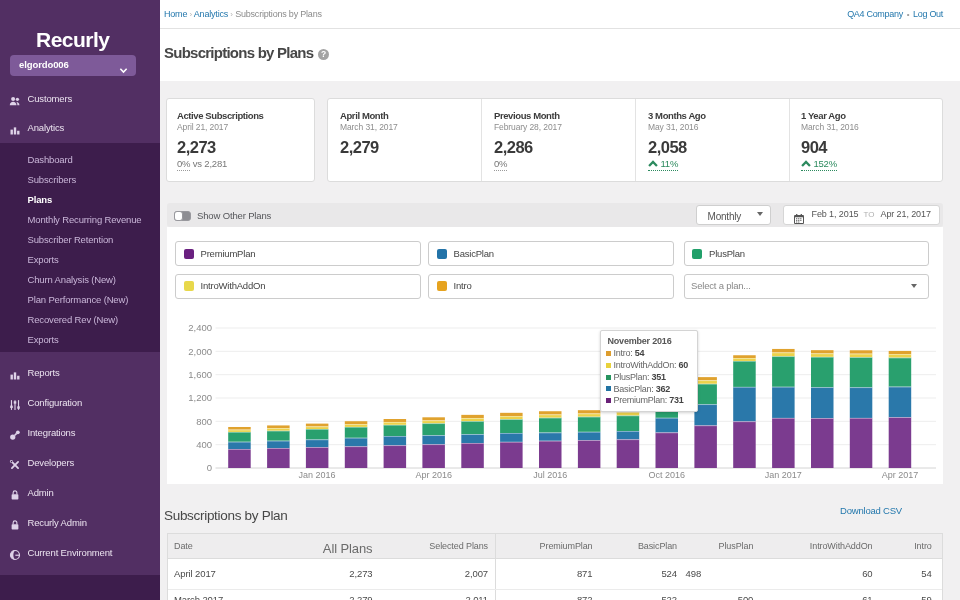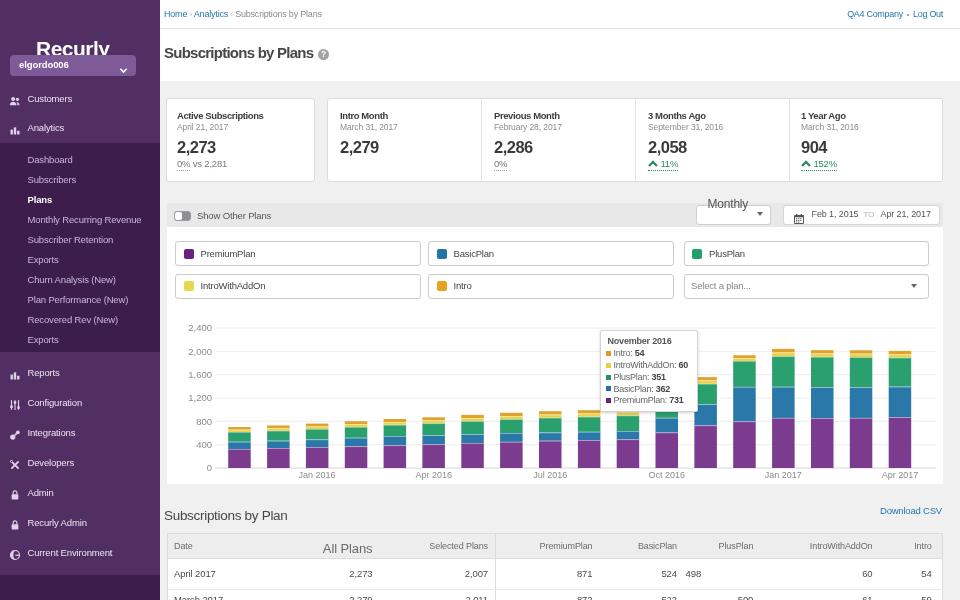--- a/index.html
+++ b/index.html
@@ -15,45 +15,45 @@
 <div style="position:absolute;left:318px;top:49px;width:11px;height:11px;border-radius:50%;background:#a3a3a3;color:#fff;font-size:8.5px;font-weight:bold;text-align:center;line-height:11.5px">?</div>
 <div style="position:absolute;left:166px;top:98px;width:149px;height:84px;background:#fff;border:1px solid #dcdcdc;border-radius:3px"></div>
 <div style="position:absolute;left:327px;top:98px;width:616px;height:84px;background:#fff;border:1px solid #dcdcdc;border-radius:3px"></div>
 <div style="position:absolute;left:481px;top:99px;width:1px;height:82px;background:#e3e3e3"></div>
 <div style="position:absolute;left:635px;top:99px;width:1px;height:82px;background:#e3e3e3"></div>
 <div style="position:absolute;left:789px;top:99px;width:1px;height:82px;background:#e3e3e3"></div>
 <div style="position:absolute;top:111.1px;font-size:9.5px;color:#3c3c3c;line-height:1;white-space:nowrap;font-weight:bold;letter-spacing:-0.4px;left:177px">Active Subscriptions</div>
 <div style="position:absolute;top:123.0px;font-size:8.5px;color:#8d8d8d;line-height:1;white-space:nowrap;letter-spacing:-0.1px;left:177px">April 21, 2017</div>
 <div style="position:absolute;top:139.1px;font-size:16.5px;color:#3a3a3a;line-height:1;white-space:nowrap;font-weight:bold;letter-spacing:-0.5px;left:177px">2,273</div>
 <div style="position:absolute;top:158.9px;font-size:9.5px;color:#777;line-height:1;white-space:nowrap;letter-spacing:-0.2px;left:177px"><span style="border-bottom:1px dotted #9a9a9a;padding-bottom:1px">0%</span> vs 2,281</div>
-<div style="position:absolute;top:111.1px;font-size:9.5px;color:#3c3c3c;line-height:1;white-space:nowrap;font-weight:bold;letter-spacing:-0.4px;left:340px">Intro Month</div>
+<div style="position:absolute;top:111.1px;font-size:9.5px;color:#3c3c3c;line-height:1;white-space:nowrap;font-weight:bold;letter-spacing:-0.4px;left:340px">April Month</div>
 <div style="position:absolute;top:123.0px;font-size:8.5px;color:#8d8d8d;line-height:1;white-space:nowrap;letter-spacing:-0.1px;left:340px">March 31, 2017</div>
 <div style="position:absolute;top:139.1px;font-size:16.5px;color:#3a3a3a;line-height:1;white-space:nowrap;font-weight:bold;letter-spacing:-0.5px;left:340px">2,279</div>
 <div style="position:absolute;top:111.1px;font-size:9.5px;color:#3c3c3c;line-height:1;white-space:nowrap;font-weight:bold;letter-spacing:-0.4px;left:494px">Previous Month</div>
 <div style="position:absolute;top:123.0px;font-size:8.5px;color:#8d8d8d;line-height:1;white-space:nowrap;letter-spacing:-0.1px;left:494px">February 28, 2017</div>
 <div style="position:absolute;top:139.1px;font-size:16.5px;color:#3a3a3a;line-height:1;white-space:nowrap;font-weight:bold;letter-spacing:-0.5px;left:494px">2,286</div>
 <div style="position:absolute;top:158.9px;font-size:9.5px;color:#777;line-height:1;white-space:nowrap;letter-spacing:-0.2px;left:494px"><span style="border-bottom:1px dotted #9a9a9a;padding-bottom:1px">0%</span></div>
 <div style="position:absolute;top:111.1px;font-size:9.5px;color:#3c3c3c;line-height:1;white-space:nowrap;font-weight:bold;letter-spacing:-0.4px;left:648px">3 Months Ago</div>
-<div style="position:absolute;top:123.0px;font-size:8.5px;color:#8d8d8d;line-height:1;white-space:nowrap;letter-spacing:-0.1px;left:648px">September 31, 2016</div>
+<div style="position:absolute;top:123.0px;font-size:8.5px;color:#8d8d8d;line-height:1;white-space:nowrap;letter-spacing:-0.1px;left:648px">May 31, 2016</div>
 <div style="position:absolute;top:139.1px;font-size:16.5px;color:#3a3a3a;line-height:1;white-space:nowrap;font-weight:bold;letter-spacing:-0.5px;left:648px">2,058</div>
 <div style="position:absolute;top:158.9px;font-size:9.5px;color:#2c8a5e;line-height:1;white-space:nowrap;letter-spacing:-0.2px;left:648px"><span style="border-bottom:1px dotted #2c8a5e;padding-bottom:1.5px"><svg width="10" height="7" viewBox="0 0 11 8" style="vertical-align:0px">
           <path d="M1 6.8 5.5 2.2 10 6.8" fill="none" stroke="#2c8a5e" stroke-width="2.6"></path>
         </svg> <span style="color:#2c8a5e">11%</span></span></div>
 <div style="position:absolute;top:111.1px;font-size:9.5px;color:#3c3c3c;line-height:1;white-space:nowrap;font-weight:bold;letter-spacing:-0.4px;left:801px">1 Year Ago</div>
 <div style="position:absolute;top:123.0px;font-size:8.5px;color:#8d8d8d;line-height:1;white-space:nowrap;letter-spacing:-0.1px;left:801px">March 31, 2016</div>
 <div style="position:absolute;top:139.1px;font-size:16.5px;color:#3a3a3a;line-height:1;white-space:nowrap;font-weight:bold;letter-spacing:-0.5px;left:801px">904</div>
 <div style="position:absolute;top:158.9px;font-size:9.5px;color:#2c8a5e;line-height:1;white-space:nowrap;letter-spacing:-0.2px;left:801px"><span style="border-bottom:1px dotted #2c8a5e;padding-bottom:1.5px"><svg width="10" height="7" viewBox="0 0 11 8" style="vertical-align:0px">
           <path d="M1 6.8 5.5 2.2 10 6.8" fill="none" stroke="#2c8a5e" stroke-width="2.6"></path>
         </svg> <span style="color:#2c8a5e">152%</span></span></div>
 <div style="position:absolute;left:167px;top:203px;width:776px;height:24px;background:#e9e8e9;border-radius:3px"></div>
 <div style="position:absolute;left:174px;top:210.5px;width:17px;height:10px;background:#8e8e93;border:1px solid #98989d;border-radius:3px"></div>
 <div style="position:absolute;left:174px;top:210.5px;width:9px;height:10px;background:#fff;border:1px solid #98989d;border-radius:3px"></div>
 <div style="position:absolute;top:210.8px;font-size:9.5px;color:#55565a;line-height:1;white-space:nowrap;letter-spacing:-0.15px;left:197px">Show Other Plans</div>
 <div style="position:absolute;left:696px;top:204.5px;width:75px;height:20px;background:#fff;border:1px solid #cfcfcf;border-radius:3px"></div>
-<div style="position:absolute;top:198px;font-size:12px;color:#555;line-height:1;white-space:nowrap;letter-spacing:-0.2px;left:707.5px">Monthly</div>
+<div style="position:absolute;top:212px;font-size:10px;color:#555;line-height:1;white-space:nowrap;letter-spacing:-0.2px;left:707.5px">Monthly</div>
 <div style="position:absolute;left:757px;top:212px;width:0;height:0;border-left:3.5px solid transparent;border-right:3.5px solid transparent;border-top:4.5px solid #666"></div>
 <div style="position:absolute;left:783px;top:204.5px;width:157px;height:20px;background:#fff;border:1px solid #d6d6d6;border-radius:3px"></div>
 <div style="position:absolute;left:794px;top:209.5px"><svg width="10" height="10" viewBox="0 0 14 14" fill="#555">
         <rect x="0" y="1.5" width="14" height="12.5" rx="1.5"></rect>
         <rect x="1.4" y="4.6" width="11.2" height="8" fill="#fff"></rect>
         <rect x="2.9" y="0" width="1.8" height="3"></rect>
         <rect x="9.3" y="0" width="1.8" height="3"></rect>
         <g fill="#555">
           <rect x="2.9" y="5.9" width="1.7" height="1.4"></rect>
           <rect x="5.8" y="5.9" width="1.7" height="1.4"></rect>
@@ -277,21 +277,21 @@
 <div style="position:absolute;top:348.8px;font-size:9px;color:#666;line-height:1;white-space:nowrap;letter-spacing:-0.25px;left:613.5px">Intro: <b style="color:#444">54</b></div>
 <div style="position:absolute;left:606px;top:362.6px;width:5px;height:5px;background:#e8d23c"></div>
 <div style="position:absolute;top:360.7px;font-size:9px;color:#666;line-height:1;white-space:nowrap;letter-spacing:-0.25px;left:613.5px">IntroWithAddOn: <b style="color:#444">60</b></div>
 <div style="position:absolute;left:606px;top:374.5px;width:5px;height:5px;background:#27945f"></div>
 <div style="position:absolute;top:372.6px;font-size:9px;color:#666;line-height:1;white-space:nowrap;letter-spacing:-0.25px;left:613.5px">PlusPlan: <b style="color:#444">351</b></div>
 <div style="position:absolute;left:606px;top:386.4px;width:5px;height:5px;background:#2273a3"></div>
 <div style="position:absolute;top:384.5px;font-size:9px;color:#666;line-height:1;white-space:nowrap;letter-spacing:-0.25px;left:613.5px">BasicPlan: <b style="color:#444">362</b></div>
 <div style="position:absolute;left:606px;top:398.3px;width:5px;height:5px;background:#6a2178"></div>
 <div style="position:absolute;top:396.4px;font-size:9px;color:#666;line-height:1;white-space:nowrap;letter-spacing:-0.25px;left:613.5px">PremiumPlan: <b style="color:#444">731</b></div>
 <div style="position:absolute;top:508.9px;font-size:13.5px;color:#474747;line-height:1;white-space:nowrap;font-weight:normal;letter-spacing:-0.3px;left:164px">Subscriptions by Plan</div>
-<div style="position:absolute;top:506px;font-size:9.5px;color:#2478ad;line-height:1;white-space:nowrap;letter-spacing:-0.2px;left:800px;width:142px;text-align:right">Download CSV</div>
+<div style="position:absolute;top:506px;font-size:9.5px;color:#2478ad;line-height:1;white-space:nowrap;letter-spacing:-0.2px;left:800px;width:142px;text-align:center">Download CSV</div>
 <div style="position:absolute;left:167px;top:533px;width:776px;height:67px;background:#fff;border:1px solid #dcdcdc;border-bottom:none"></div>
 <div style="position:absolute;left:168px;top:534px;width:774px;height:24px;background:#eeedee"></div>
 <div style="position:absolute;left:167px;top:558px;width:776px;height:1px;background:#dcdcdc"></div>
 <div style="position:absolute;left:495px;top:533px;width:1px;height:67px;background:#dcdcdc"></div>
 <div style="position:absolute;left:168px;top:588.5px;width:774px;height:1px;background:#ebebeb"></div>
 <div style="position:absolute;top:542.1px;font-size:9px;color:#6b6b6b;line-height:1;white-space:nowrap;letter-spacing:-0.1px;left:174px">Date</div>
 <div style="position:absolute;top:542.1px;font-size:13px;color:#6b6b6b;line-height:1;white-space:nowrap;letter-spacing:-0.1px;left:252.5px;width:120.0px;text-align:right">All Plans</div>
 <div style="position:absolute;top:542.1px;font-size:9px;color:#6b6b6b;line-height:1;white-space:nowrap;letter-spacing:-0.1px;left:368px;width:120px;text-align:right">Selected Plans</div>
 <div style="position:absolute;top:542.1px;font-size:9px;color:#6b6b6b;line-height:1;white-space:nowrap;letter-spacing:-0.1px;left:472.5px;width:120.0px;text-align:right">PremiumPlan</div>
 <div style="position:absolute;top:542.1px;font-size:9px;color:#6b6b6b;line-height:1;white-space:nowrap;letter-spacing:-0.1px;left:557px;width:120px;text-align:right">BasicPlan</div>
@@ -310,21 +310,21 @@
 <div style="position:absolute;top:595.1px;font-size:9.5px;color:#4a4a4a;line-height:1;white-space:nowrap;letter-spacing:-0.1px;left:252.5px;width:120.0px;text-align:right">2,279</div>
 <div style="position:absolute;top:595.1px;font-size:9.5px;color:#4a4a4a;line-height:1;white-space:nowrap;letter-spacing:-0.1px;left:368px;width:120px;text-align:right">2,011</div>
 <div style="position:absolute;top:595.1px;font-size:9.5px;color:#4a4a4a;line-height:1;white-space:nowrap;letter-spacing:-0.1px;left:472.5px;width:120.0px;text-align:right">872</div>
 <div style="position:absolute;top:595.1px;font-size:9.5px;color:#4a4a4a;line-height:1;white-space:nowrap;letter-spacing:-0.1px;left:557px;width:120px;text-align:right">522</div>
 <div style="position:absolute;top:595.1px;font-size:9.5px;color:#4a4a4a;line-height:1;white-space:nowrap;letter-spacing:-0.1px;left:633.3px;width:120.0px;text-align:right">500</div>
 <div style="position:absolute;top:595.1px;font-size:9.5px;color:#4a4a4a;line-height:1;white-space:nowrap;letter-spacing:-0.1px;left:752.5px;width:120.0px;text-align:right">61</div>
 <div style="position:absolute;top:595.1px;font-size:9.5px;color:#4a4a4a;line-height:1;white-space:nowrap;letter-spacing:-0.1px;left:811.7px;width:120.0px;text-align:right">59</div>
 <div style="position:absolute;left:0px;top:0px;width:160px;height:600px;background:#522f63"></div>
 <div style="position:absolute;left:0px;top:143px;width:160px;height:209px;background:#3d1d4c"></div>
 <div style="position:absolute;left:0px;top:575px;width:160px;height:25px;background:#3d1d4c"></div>
-<div style="position:absolute;top:38px;font-size:21px;color:#fff;line-height:1;white-space:nowrap;font-weight:bold;letter-spacing:-0.5px;left:36px">Recurly</div>
+<div style="position:absolute;top:29px;font-size:21px;color:#fff;line-height:1;white-space:nowrap;font-weight:bold;letter-spacing:-0.5px;left:36px">Recurly</div>
 <div style="position:absolute;left:10px;top:54.5px;width:126px;height:21px;background:#7e5a99;border-radius:4px"></div>
 <div style="position:absolute;top:60.3px;font-size:9.5px;color:#fff;line-height:1;white-space:nowrap;font-weight:bold;letter-spacing:-0.1px;left:19px">elgordo006</div>
 <div style="position:absolute;left:119px;top:61px"><svg width="9" height="9" viewBox="0 0 10 10">
         <path d="M1.5 3 5 6.8 8.5 3" fill="none" stroke="#fff" stroke-width="1.7"></path>
       </svg></div>
 <div style="position:absolute;left:9px;top:93px;width:12px;height:12px"><svg width="12" height="12" viewBox="0 0 16 16" fill="#ded2e8">
         <circle cx="5.5" cy="5.2" r="2.7"></circle>
         <path d="M1 13.5c0-2.7 2-4.4 4.5-4.4s4.5 1.7 4.5 4.4z"></path>
         <circle cx="11.2" cy="5.8" r="2.2"></circle>
         <path d="M10 9.4c2.3.2 3.9 1.7 3.9 4.1h-2.7c0-1.6-.4-3-1.2-4.1z"></path>

